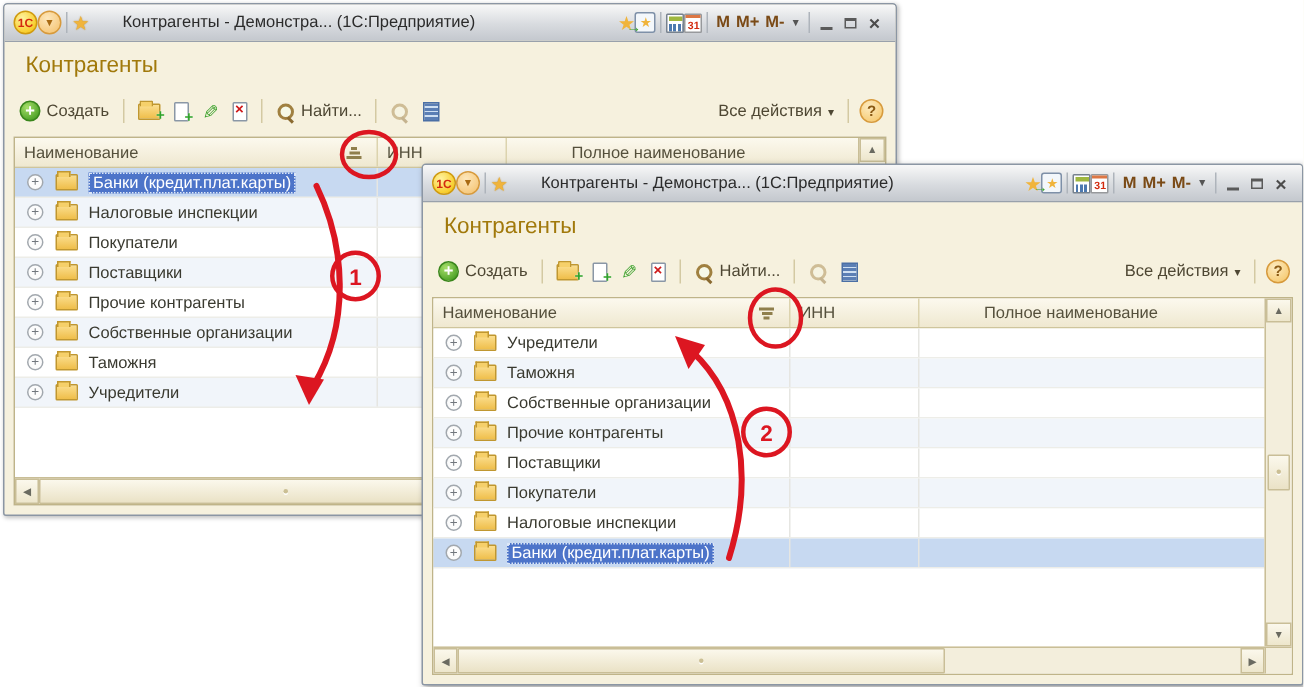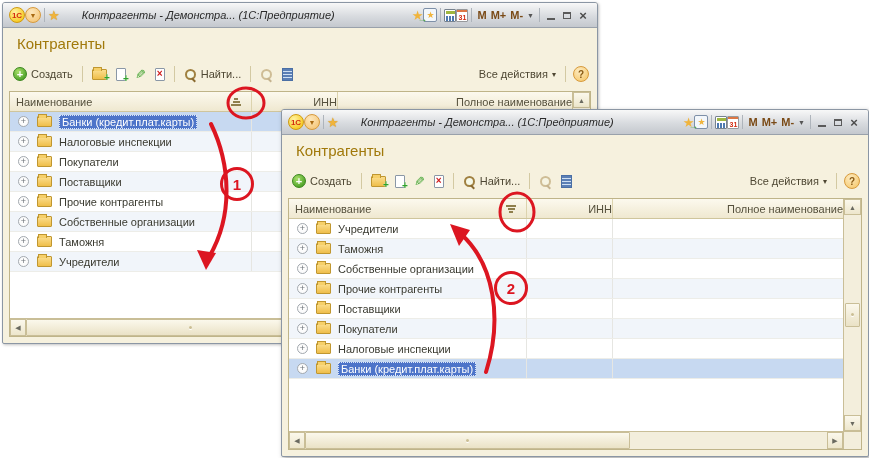--- a/index.html
+++ b/index.html
@@ -6,21 +6,21 @@
   #stage{position:relative;width:869px;height:458px;overflow:hidden;background:#fff;}
 
   
   .win{position:absolute;background:#F6F1DE;border:1px solid #8B96A4;border-radius:3px 3px 2px 2px;}
   .win.back{left:2px;top:2px;width:594px;height:340px;box-shadow:1px 1px 3px rgba(0,0,0,.25);}
   .win.front{left:281px;top:109px;width:586px;height:346px;box-shadow:2px 2px 5px rgba(0,0,0,.35);z-index:10;}
 
   .titlebar{height:24px;display:flex;align-items:center;padding:0 6px;gap:0;
     background:linear-gradient(#F8F8F8,#D8DBDF 55%,#C4C8CE);border-bottom:1px solid #99A1AB;
     border-radius:2px 2px 0 0;font-size:11px;color:#2b2b2b;}
-  .t-title{margin-left:22px;white-space:nowrap;overflow:hidden;font-style:italic;}
+  .t-title{margin-left:22px;white-space:nowrap;overflow:hidden;}
   .t-spacer{flex:1;}
   .sep-v{width:1px;height:14px;background:#AEB4BB;margin:0 3px;flex:0 0 1px;}
 
   .logo1c{width:16px;height:16px;border-radius:50%;background:radial-gradient(circle at 35% 30%,#FFF3A0,#F8CE2E 70%,#E8AE12);
     border:1px solid #CF9A10;color:#D32A0E;font-size:8px;font-weight:bold;display:flex;align-items:center;justify-content:center;box-sizing:border-box;}
   .menubtn{width:16px;height:16px;border-radius:50%;background:radial-gradient(circle at 40% 30%,#FDE7BC,#F4C06A);
     border:1px solid #D79A3C;color:#A96A12;font-size:7px;display:flex;align-items:center;justify-content:center;box-sizing:border-box;}
   .star{color:#F0B43C;font-size:13px;line-height:13px;text-shadow:0 0 1px #B8831E;}
   .star-arrow{position:relative;font-size:13px;color:#F0B43C;line-height:13px;}
   .star-arrow .ar{position:absolute;right:-4px;bottom:-3px;color:#3FA32F;font-size:10px;font-weight:bold;}
@@ -63,21 +63,21 @@
   .caret{font-size:8px;color:#4E4733;}
   .ic-help{width:16px;height:16px;border-radius:50%;background:radial-gradient(circle at 38% 30%,#FDEBC0,#F5C462);
     border:1px solid #D79A3C;color:#8A5A14;font-size:10px;font-weight:bold;display:flex;align-items:center;justify-content:center;box-sizing:border-box;}
 
   
   .table{position:absolute;left:6px;right:6px;top:88px;bottom:6px;border:1px solid #BFB489;background:#fff;
     display:flex;flex-direction:column;font-size:11px;color:#3A3A30;}
   .t-top{flex:1;display:flex;min-height:0;}
   .t-main{flex:1;display:flex;flex-direction:column;min-width:0;}
   .thead{display:flex;height:19px;flex:0 0 19px;background:linear-gradient(#FCF9EE,#EFE8D0);border-bottom:1px solid #CFC59C;color:#55503C;}
-  .th{display:flex;align-items:center;padding-left:6px;box-sizing:border-box;border-right:1px solid #DCD3AE;justify-content:flex-end;}
+  .th{display:flex;align-items:center;padding-left:6px;box-sizing:border-box;border-right:1px solid #DCD3AE;}
   .th.c-full{flex:1;border-right:none;margin-left:37px;}
   .sort{display:flex;flex-direction:column;align-items:center;gap:1px;margin-left:auto;margin-right:10px;}
   .sort i{display:block;height:2px;background:#8F7F4C;}
   .sort.asc i:nth-child(1){width:4px;} .sort.asc i:nth-child(2){width:7px;} .sort.asc i:nth-child(3){width:10px;}
   .sort.desc i:nth-child(1){width:10px;} .sort.desc i:nth-child(2){width:7px;} .sort.desc i:nth-child(3){width:4px;}
 
   .trow{display:flex;height:19px;flex:0 0 19px;border-bottom:1px solid #EDEDE8;background:#fff;}
   .trow.alt{background:#F1F5FA;}
   .trow.selected{background:#C7D9F1;}
   .cell{box-sizing:border-box;border-right:1px solid #E6E6E2;display:flex;align-items:center;overflow:hidden;}

